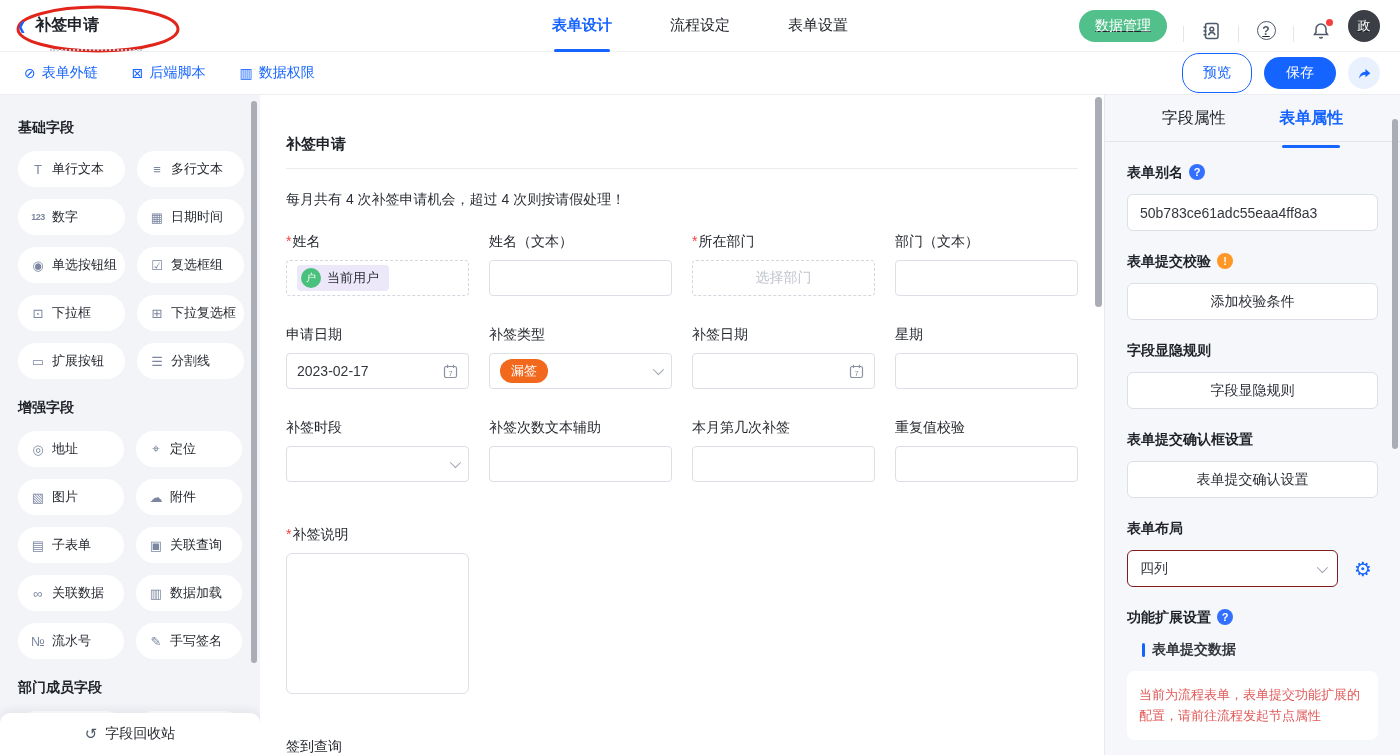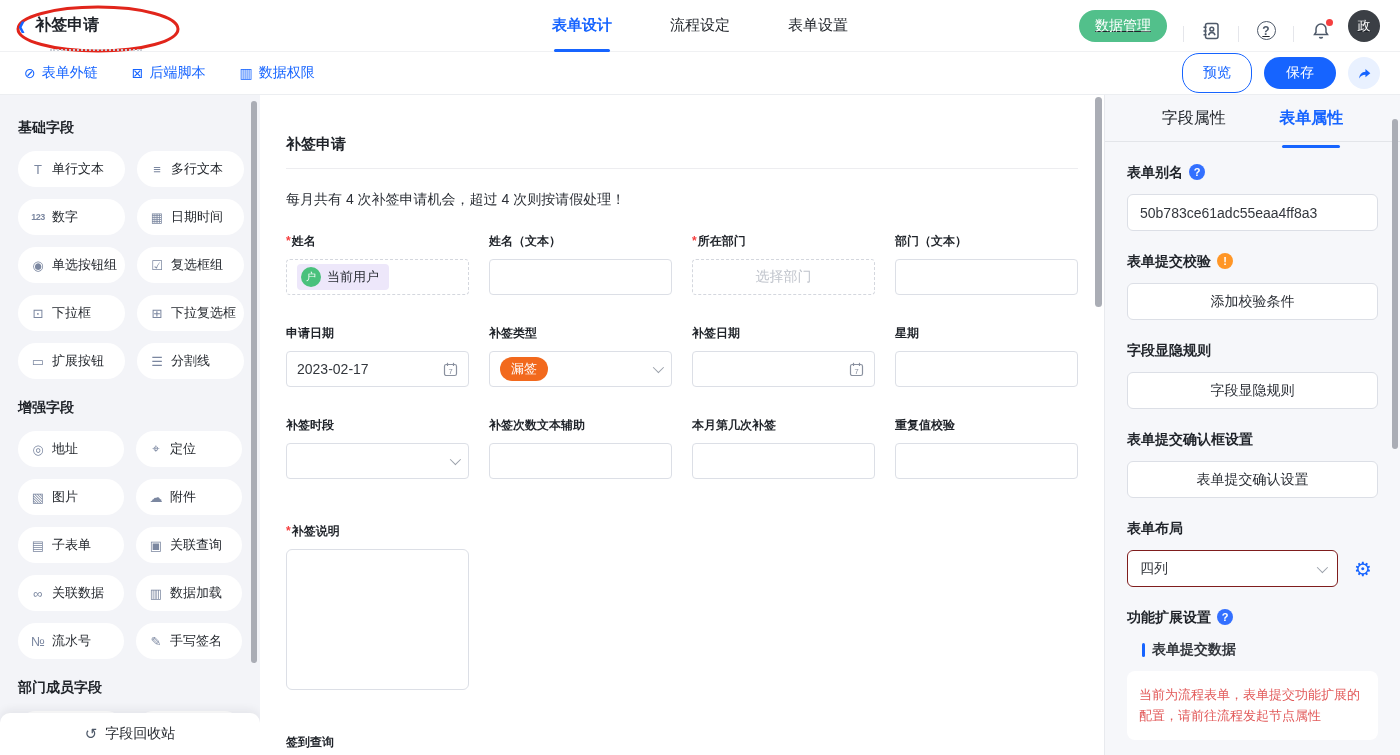--- a/index.html
+++ b/index.html
@@ -54,21 +54,21 @@
   .v-scroll { position:absolute; border-radius:4px; background:#aaadb5; }
   .sb-scroll { right:3px; top:6px; width:6px; height:562px; }
 
   
   .canvas { flex:1; background:#fff; position:relative; padding:40px 26px 0 26px; overflow:hidden; }
   .cv-scroll { right:2px; top:2px; width:7px; height:210px; }
   .form-title { font-size:15px; font-weight:700; color:#1f2329; }
   .form-title-divider { border-bottom:1px solid #ededf0; margin-top:14px; }
   .form-desc { margin-top:22px; font-size:14px; color:#2b2f36; }
   .field-grid { display:grid; grid-template-columns:repeat(4,1fr); column-gap:20px; row-gap:30px; margin-top:24px; }
-  .f-label { font-size:12px; font-weight:700; color:#1f2329; margin-bottom:9px; white-space:nowrap; }
+  .f-label { font-size:14px; font-weight:400; color:#1f2329; margin-bottom:9px; white-space:nowrap; }
   .req { color:#f53f3f; margin-right:1px; }
   .ctrl { height:36px; border:1px solid #dcdfe6; border-radius:4px; background:#fff; display:flex; align-items:center; padding:0 10px; position:relative; }
   .ctrl.dashed { border-style:dashed; border-color:#d4d7de; }
   .ctrl.center { justify-content:center; }
   .placeholder { color:#c0c4cc; font-size:14px; }
   .val { color:#33373d; font-size:14px; flex:1; }
   .chev { width:8px; height:8px; border-right:1.6px solid #9aa0aa; border-bottom:1.6px solid #9aa0aa; transform:rotate(45deg) translateY(-2px); margin-left:auto; flex:0 0 8px; }
   .tag-user { background:#ede7fa; border-radius:4px; display:flex; align-items:center; gap:6px; padding:3px 10px 3px 4px; font-size:13px; color:#2b2f36; }
   .tag-user .uc { width:20px; height:20px; border-radius:50%; background:#49c17c; color:#fff; font-size:10px; display:flex; align-items:center; justify-content:center; }
   .tag-orange { background:#f2691d; color:#fff; border-radius:13px; padding:3px 11px; font-size:13px; }

